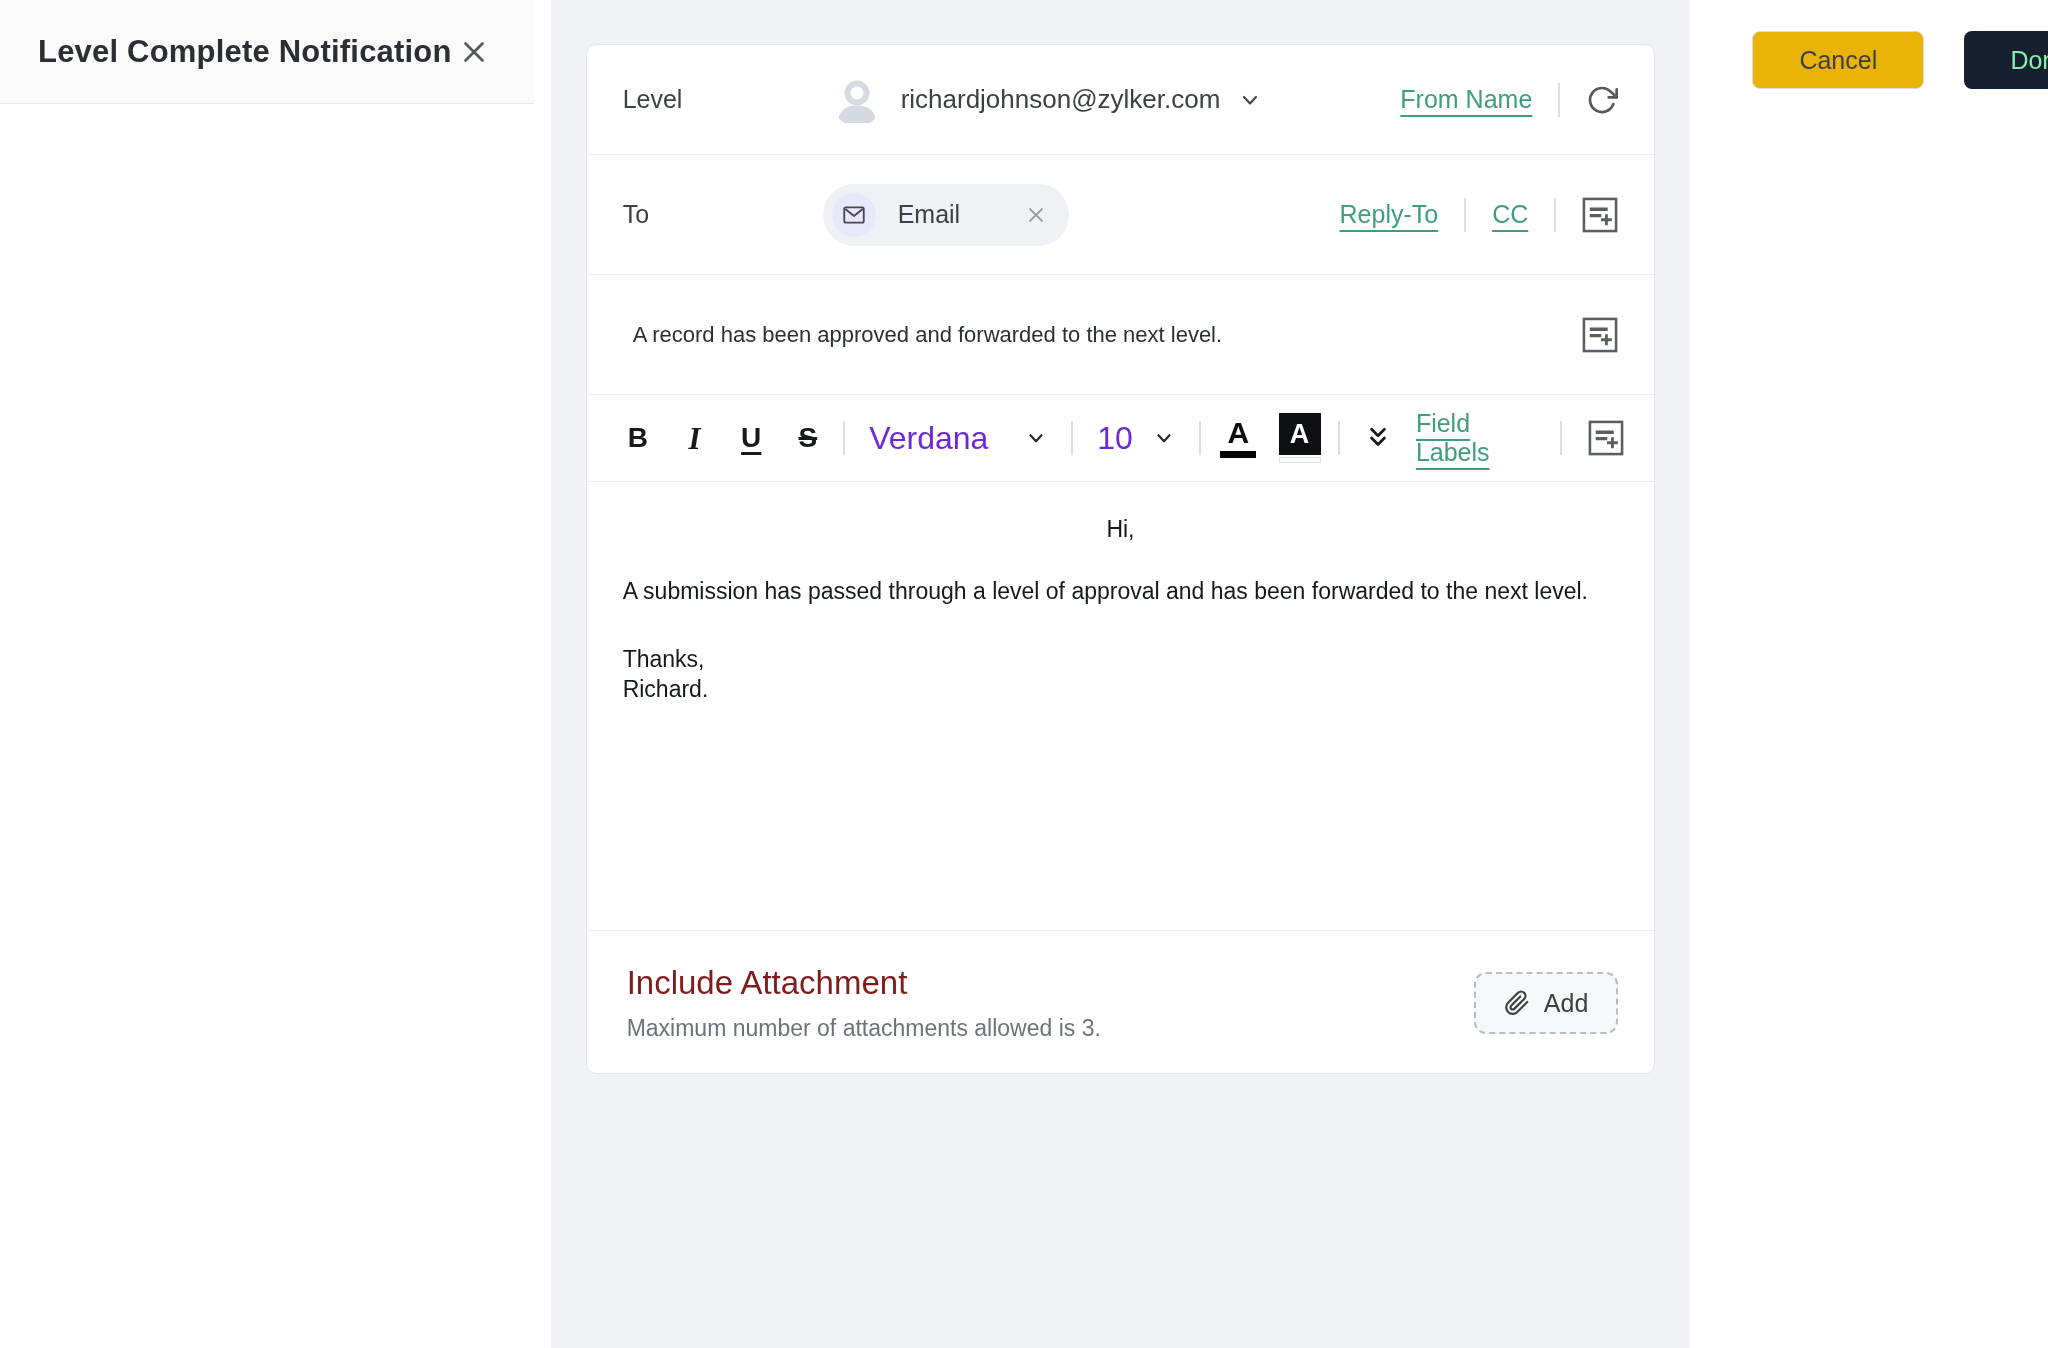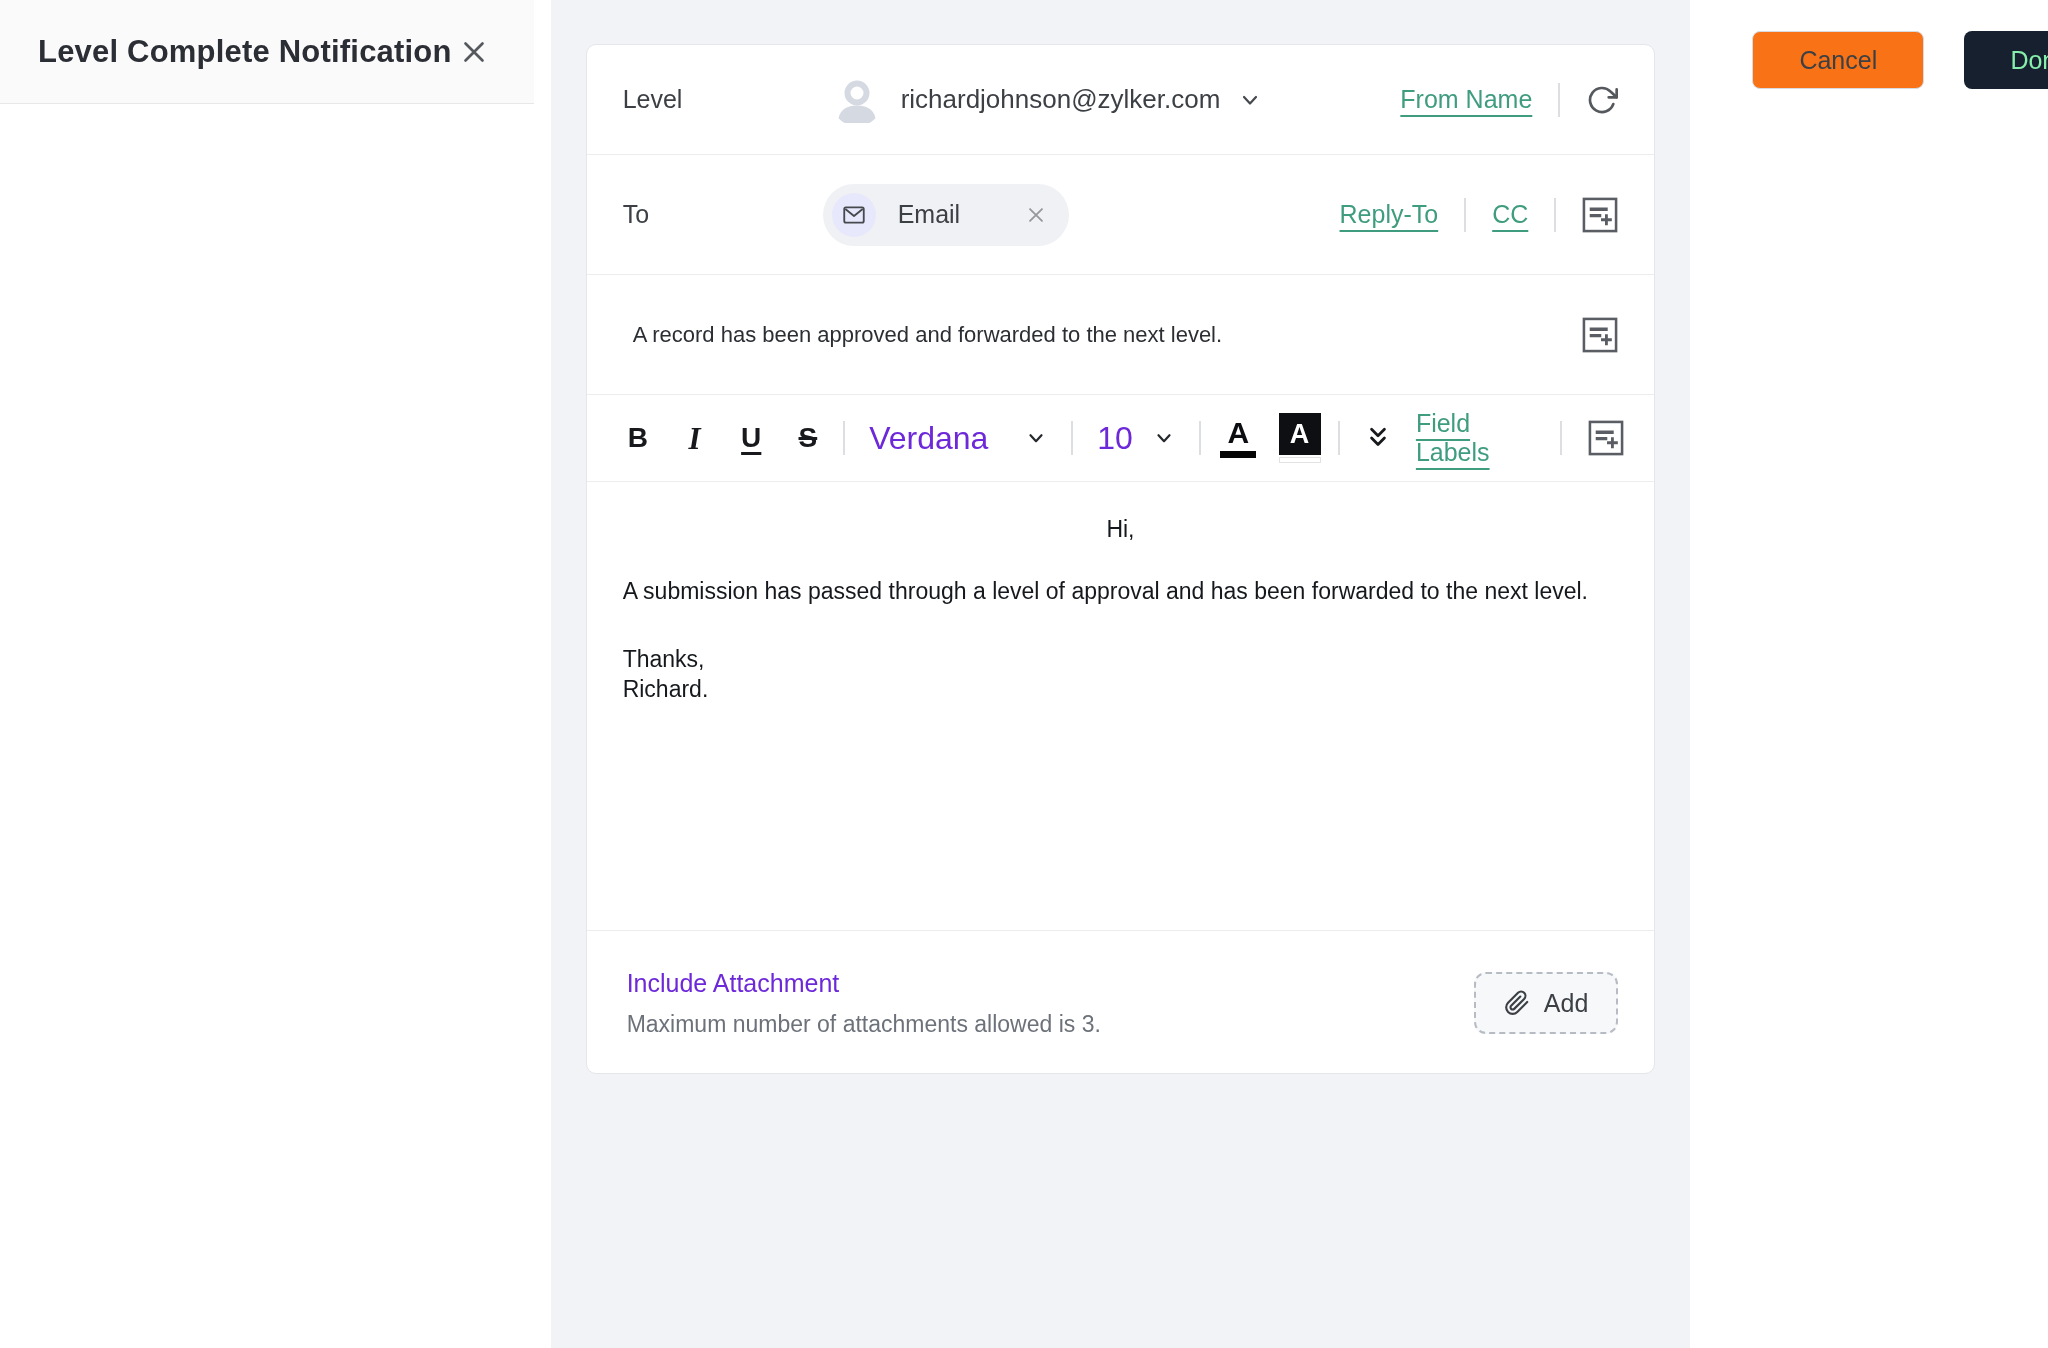--- a/index.html
+++ b/index.html
@@ -91,37 +91,37 @@
   .more-btn { width:52px; height:56px; }
 
   
   .editor { height:448px; padding:32px 36px 0; font-size:23px; color:#15181c; cursor:text; }
   .editor p { margin:0; line-height:30px; }
   .editor .p-greeting { margin-bottom:32px;text-align:center; }
   .editor .p-body { margin-bottom:38px; }
 
   
   .attach-row { height:145px; border-top:1px solid #ededf0; padding-left:40px; }
-  .attach-title { font-size:25px; color:#6d28d9; }
+  .attach-title { font-size:33px; color:#7f1d1d; }
   .attach-hint { font-size:23px; color:#6d727a; margin-top:13px; }
   .add-btn {
     margin-left:auto; display:flex; align-items:center; gap:14px;
     height:62px; padding:0 28px; cursor:pointer;
     border:2px dashed #b7bcc4; border-radius:12px; background:#f7f8fa;
     font-family:inherit; font-size:25px; color:#3c4045;
   }
 
   
   .footer {
     height:120px; flex:none; background:#fff;
     display:flex; align-items:center; justify-content:flex-end;
     gap:40px; padding:0 45px;
   }
   .btn { height:58px; border-radius:8px; font-family:inherit; font-size:25px; cursor:pointer; }
-  .btn-cancel { width:172px; background:#f97316; border:1px solid #d7dade; color:#3c4045; }
+  .btn-cancel { width:172px; background:#eab308; border:1px solid #d7dade; color:#3c4045; }
   .btn-done { width:152px; background:#16202e; border:none; color:#86efac; }
 </style>
 </head>
 <body>
 
 <div class="app">
 
   <header class="titlebar">
     <h1 class="page-title">Level Complete Notification</h1>
     <button class="icon-btn close-btn" aria-label="Close">

